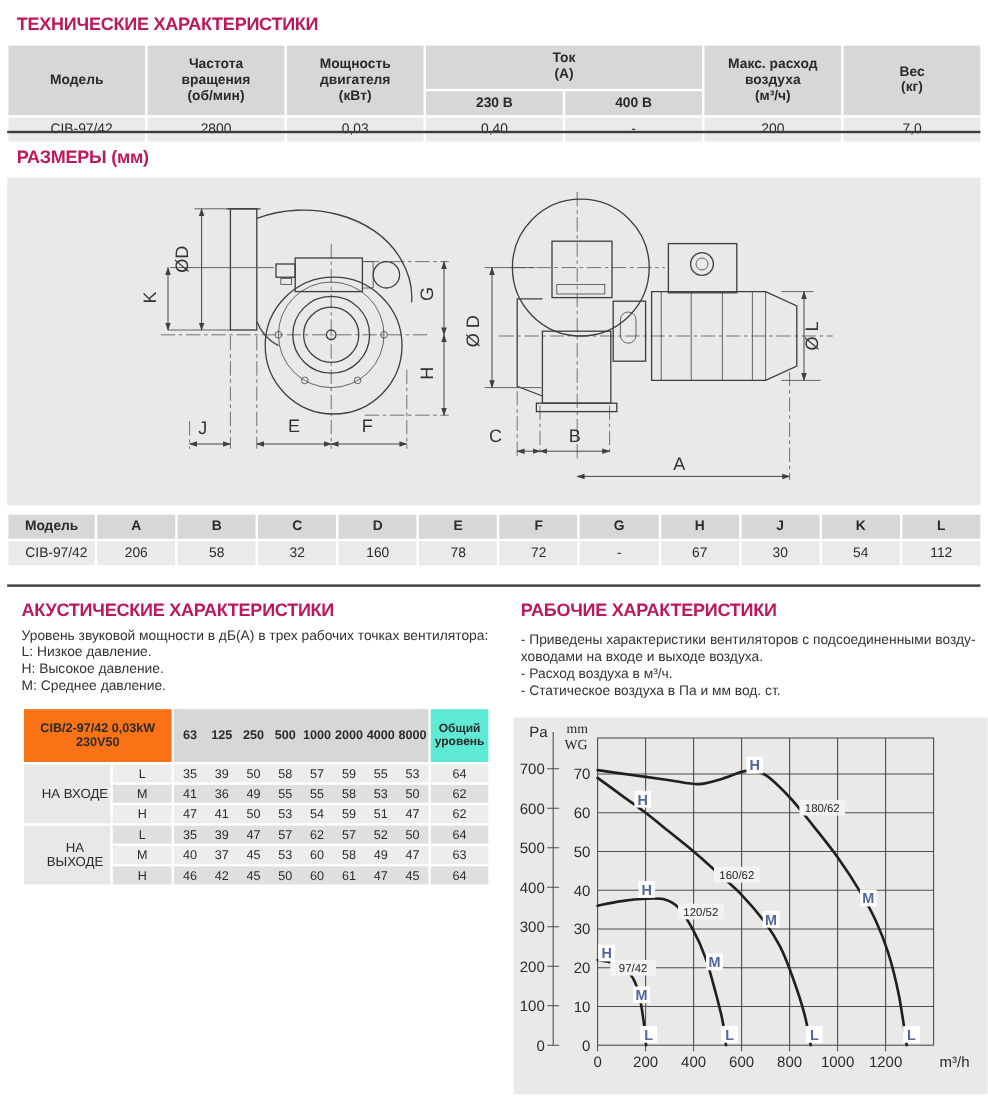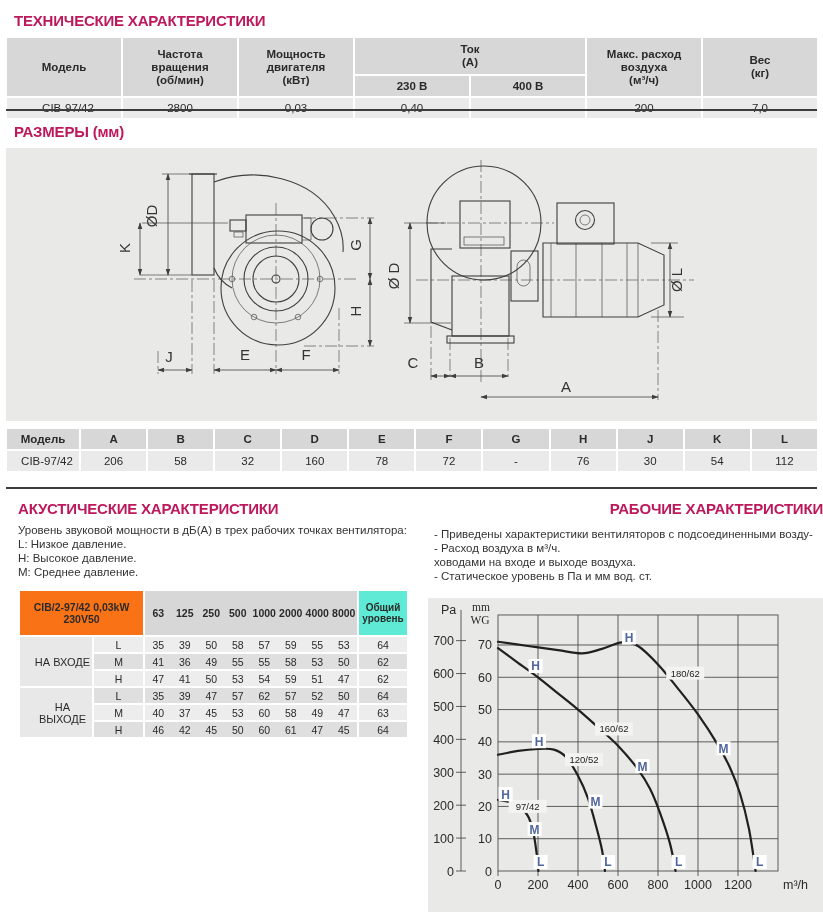--- a/index.html
+++ b/index.html
@@ -243,21 +243,21 @@
     </tr>
     <tr>
       <td class="dc left">CIB-97/42</td>
       <td class="dc">206</td>
       <td class="dc">58</td>
       <td class="dc">32</td>
       <td class="dc">160</td>
       <td class="dc">78</td>
       <td class="dc">72</td>
       <td class="dc">-</td>
-      <td class="dc">76</td>
+      <td class="dc">67</td>
       <td class="dc">30</td>
       <td class="dc">54</td>
       <td class="dc">112</td>
     </tr>
   </tbody>
     </table>
 </div>
 
 <div class="abs rule" style="left:6px; top:487px; width:811px;"></div>
 
@@ -390,26 +390,26 @@
               <span>45</span>
             </div>
           </td>
           <td class="cell row-h">64</td>
         </tr>
       </tbody>
   </table>
 </div>
 
 <div class="abs" style="left:428px; top:500px; width:395px;">
-  <div class="sec-title" style="padding-left:6px;text-align:right;">РАБОЧИЕ ХАРАКТЕРИСТИКИ</div>
+  <div class="sec-title" style="padding-left:6px;">РАБОЧИЕ ХАРАКТЕРИСТИКИ</div>
   <div class="body-txt" style="padding-left:6px; margin-top:10px;">
     <div>- Приведены характеристики вентиляторов с подсоединенными возду-</div>
+    <div>ховодами на входе и выходе воздуха.</div>
     <div>- Расход воздуха в м³/ч.</div>
-    <div>ховодами на входе и выходе воздуха.</div>
-    <div>- Статическое уровень в Па и мм вод. ст.</div>
+    <div>- Статическое воздуха в Па и мм вод. ст.</div>
   </div>
   <div class="panel" style="position:absolute; left:0; top:98px; width:395px; height:314px;">
     <svg id="chart" width="395" height="314" viewBox="0 0 395 314">
         <g>
           <line x1="110" y1="16.972019999999986" x2="110" y2="273" class="grid"></line>
           <line x1="150" y1="16.972019999999986" x2="150" y2="273" class="grid"></line>
           <line x1="190" y1="16.972019999999986" x2="190" y2="273" class="grid"></line>
           <line x1="230" y1="16.972019999999986" x2="230" y2="273" class="grid"></line>
           <line x1="270" y1="16.972019999999986" x2="270" y2="273" class="grid"></line>
           <line x1="310" y1="16.972019999999986" x2="310" y2="273" class="grid"></line>

